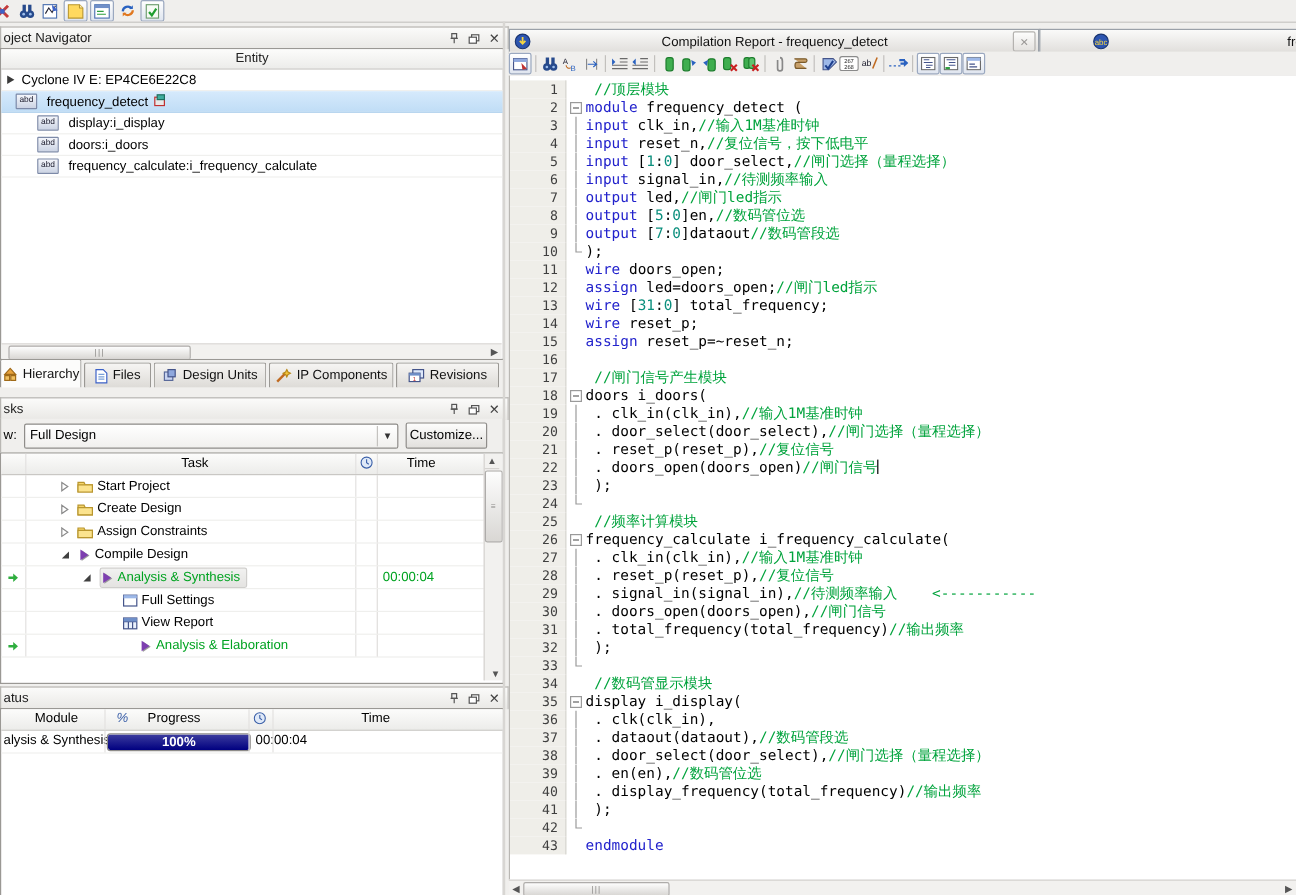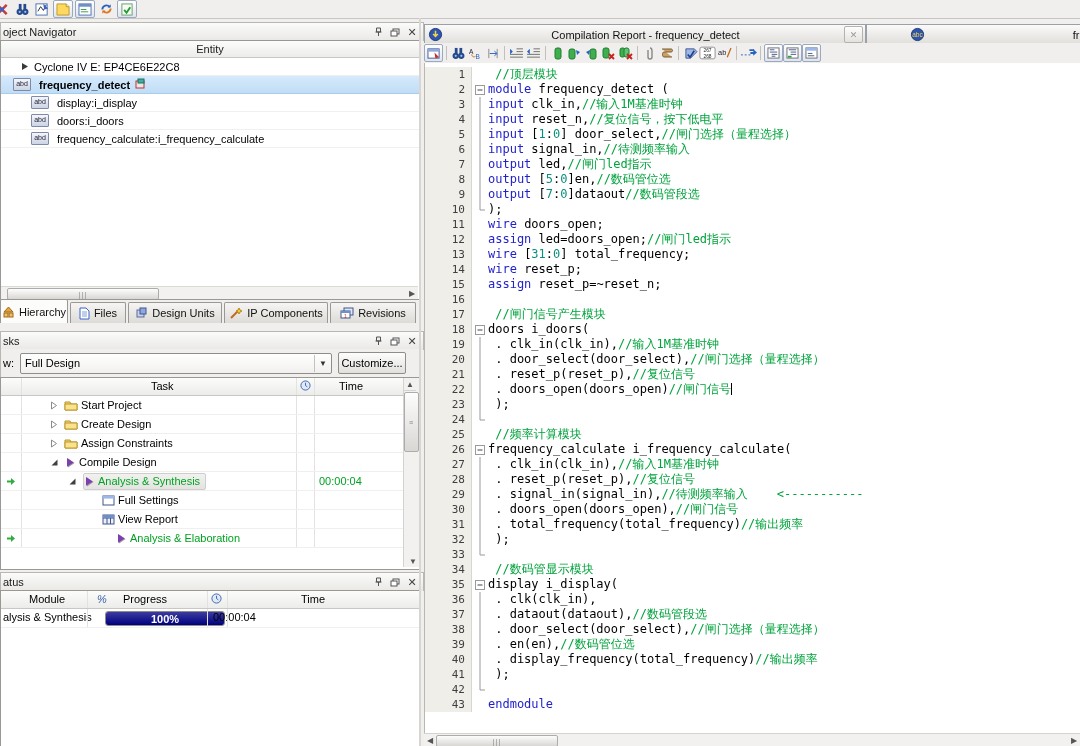--- a/index.html
+++ b/index.html
@@ -57,21 +57,21 @@
   .t-hl{background:linear-gradient(#f1f1f0,#e4e3e1);border:1px solid #cfcecc;border-radius:2px;display:flex;align-items:center;height:15px;padding-right:2px;}
   .t-green{color:#00a321;}
   .time-col{position:absolute;left:313px;top:0;height:100%;display:flex;align-items:center;border-left:1px solid #e3e2e0;padding-left:4px;color:#00a321;}
   .vline{position:absolute;top:0;bottom:0;width:1px;background:#e3e2e0;}
   #tasks-vsb{position:absolute;right:0;top:0;width:15px;height:189px;background:#f2f1ef;border-left:1px solid #d5d3d0;}
   
   #status-title{left:0;top:572px;width:418px;}
   #status-box{left:0;top:590px;width:418px;height:156px;position:absolute;overflow:hidden;}
   #status-head{height:17px;background:linear-gradient(#fcfcfb,#ececea);border-bottom:1px solid #c9c7c4;position:relative;}
   #status-row{height:18px;display:flex;align-items:center;position:relative;border-bottom:1px solid #f0f0ee;}
-  #progress-outer{position:absolute;left:104px;top:2px;width:118px;height:13px;border:1px solid #8e8c89;border-radius:3px;overflow:hidden;background:#fef9c3;}
+  #progress-outer{position:absolute;left:88px;top:2px;width:118px;height:13px;border:1px solid #8e8c89;border-radius:3px;overflow:hidden;background:#fef9c3;}
   #progress-fill{height:100%;background:linear-gradient(#3c3c9e,#000080);color:#fff;font-weight:bold;
                  display:flex;align-items:center;justify-content:center;}
   
   #right-sep{left:419px;top:18px;width:2px;height:728px;background:#d8d6d3;}
   .win-title{top:24px;height:19px;background:linear-gradient(#fafaf9,#e0dedb);border:1px solid #9aa0a8;
              display:flex;align-items:center;position:absolute;}
   #win1{left:424px;width:440px;}
   #win1 .cap{flex:1;text-align:center;color:#111;}
   #win2{left:866px;width:214px;border-right:none;padding-left:40px;}
   #win2 .cap{flex:1;text-align:right;color:#111;overflow:hidden;white-space:nowrap;}
@@ -167,31 +167,31 @@
           <rect x="3" y="1" width="6" height="5" fill="#fff" stroke="#555"></rect>
           <rect x="1" y="3" width="6" height="5" fill="#fff" stroke="#555"></rect>
         </svg>
       </span>
     <span class="dock-btn">✕</span>
   </span>
 </div>
 <div id="pn-box" class="abs panel-box">
   <div class="col-head">Entity</div>
   <div id="pn-tree">
-      <div class="tree-row" style="padding-left: 20px;">
+      <div class="tree-row" style="padding-left: 4px;">
         <span style="display: inline-flex;">
           <svg width="9" height="9" viewBox="0 0 9 9">
             <path d="M1 1l6 3.5L1 8z" fill="#3a3a3a"></path>
           </svg>
         </span>
         <span style="margin-left: 4px;">Cyclone IV E: EP4CE6E22C8</span>
       </div>
       <div class="tree-row selected" style="padding-left: 12px;">
         <span class="abd-badge">abd</span>
-        <span style="margin-left: 4px; font-weight: bold;">frequency_detect</span>
+        <span style="margin-left: 4px;">frequency_detect</span>
         <span style="margin-left: 5px;"><svg width="11" height="11" viewBox="0 0 11 11">
             <rect x="1" y="3" width="8" height="7" fill="#e8e8e8" stroke="#c03030"></rect>
             <rect x="3" y="1" width="6" height="4" fill="#3fae9f" stroke="#1e6e5f"></rect>
           </svg></span>
       </div>
       <div class="tree-row" style="padding-left: 30px;">
         <span class="abd-badge">abd</span>
         <span style="margin-left: 4px;">display:i_display</span>
       </div>
       <div class="tree-row" style="padding-left: 30px;">

